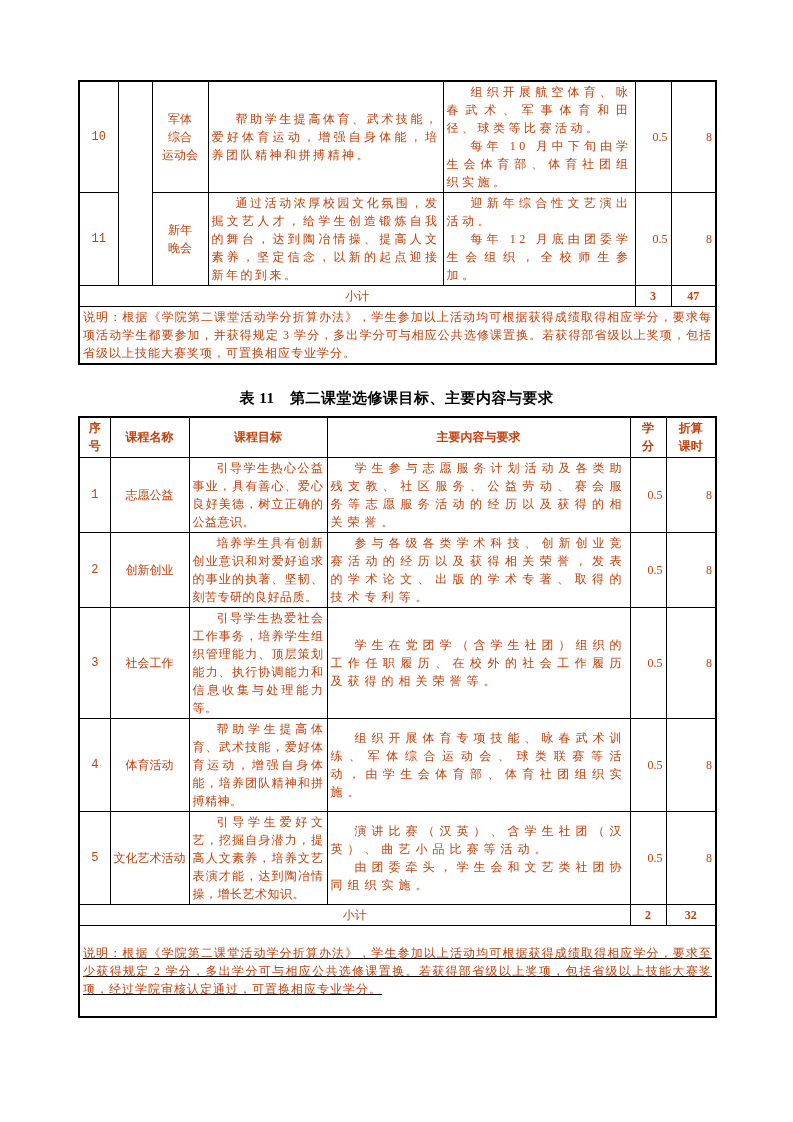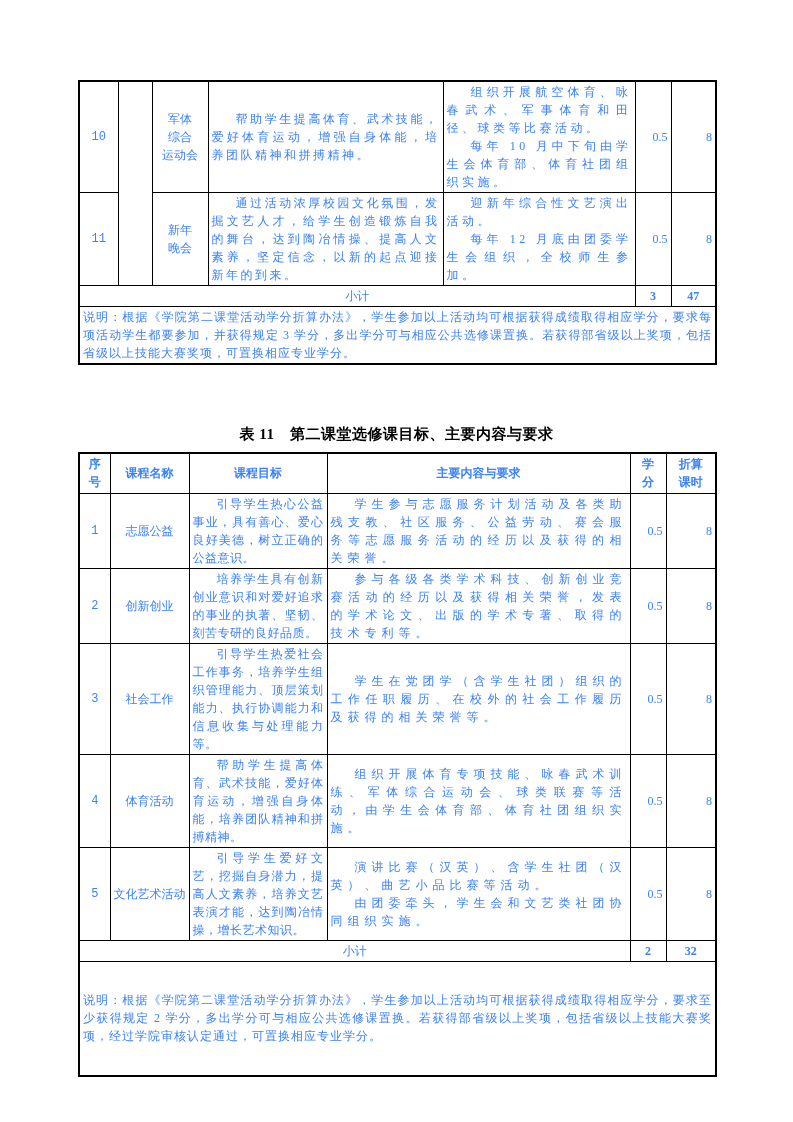--- a/index.html
+++ b/index.html
@@ -26,21 +26,21 @@
     table-layout: fixed;
     width: 637px;
     border: 2px solid #000;
   }
   table.doc-table td {
     border: 1px solid #000;
     padding: 1px 3px;
     font-size: 12px;
     line-height: 18px;
     vertical-align: middle;
-    color: #3b82f6;
+    color: #c2410c;
     overflow: hidden;
   }
   td.c-center { text-align: center; }
   td.c-num { text-align: center; font-size: 13px; font-family: Liberation Mono, monospace; }
   td.c-name { text-align: center; white-space: pre-line; }
   td.c-goal1 { text-align: justify; letter-spacing: 2.5px; }
   td.c-content1 { text-align: justify; letter-spacing: 3.5px; }
   td.c-goal2 { text-align: justify; letter-spacing: 0.5px; }
   td.c-content2 { text-align: justify; letter-spacing: 5px; margin-top: 29px; }
   td.c-val { text-align: right; font-size: 13px; }
@@ -56,27 +56,27 @@
   tr.h-r10 { height: 110px; }
   tr.h-r11 { height: 86px; }
   tr.h-sub { height: 20px; }
   tr.h-note1 { height: 56px; margin-left: 48px; }
   tr.h-head { height: 40px; }
   tr.h-t2r1 { height: 73px; }
   tr.h-t2r2 { height: 68px; }
   tr.h-t2r3 { height: 92px; }
   tr.h-t2r4 { height: 90px; }
   tr.h-t2r5 { height: 79px; }
-  tr.h-note2 { height: 115px; }
+  tr.h-note2 { height: 92px; text-decoration: underline; }
   .table-title {
     text-align: center;
     font-weight: bold;
     font-size: 15px;
     letter-spacing: 0.5px;
-    margin: 60px 0 8px 0;
+    margin: 24px 0 8px 0;
   }
 </style>
 </head>
 <body>
 
 <div class="sheet">
   <div class="content">
 
     <table class="doc-table">
       <colgroup>

